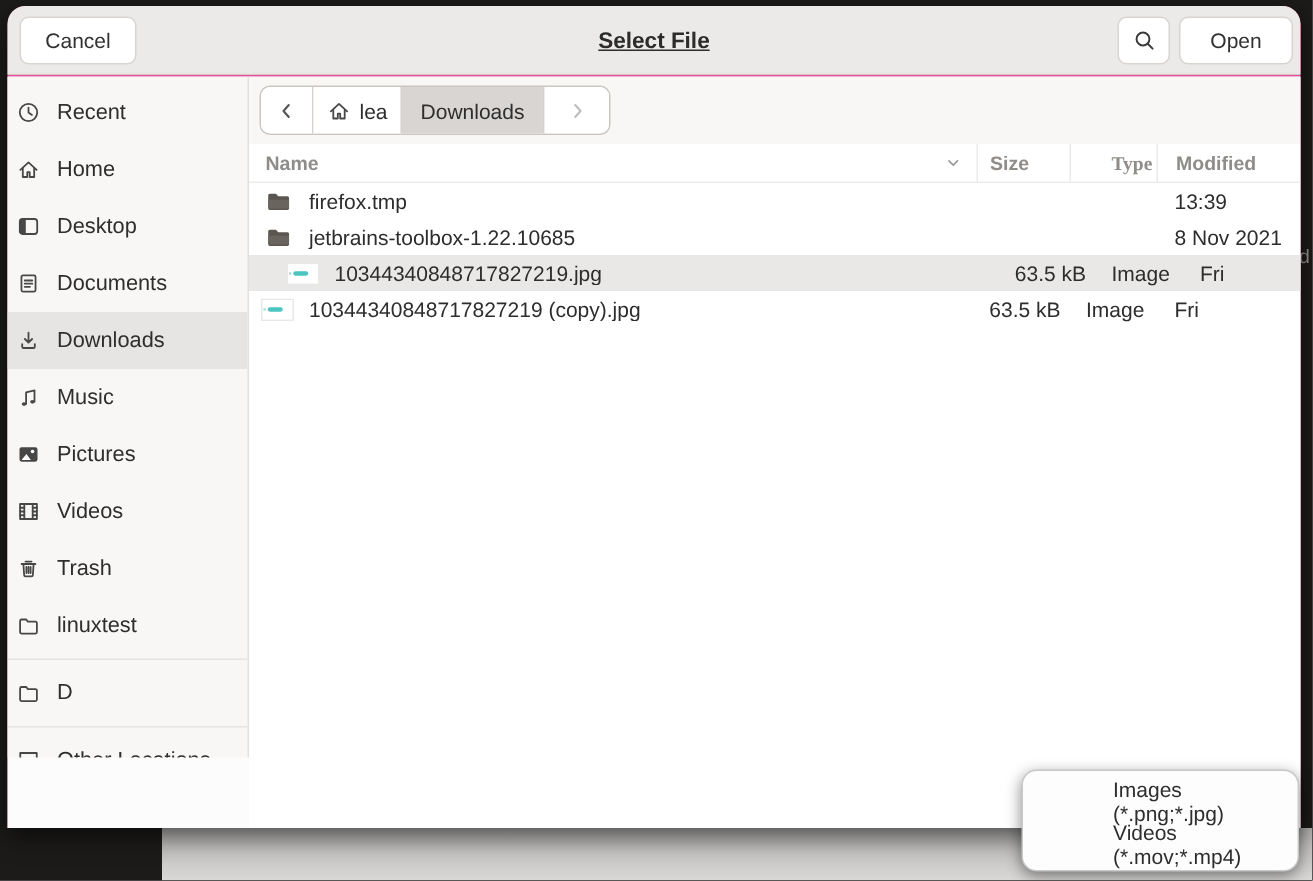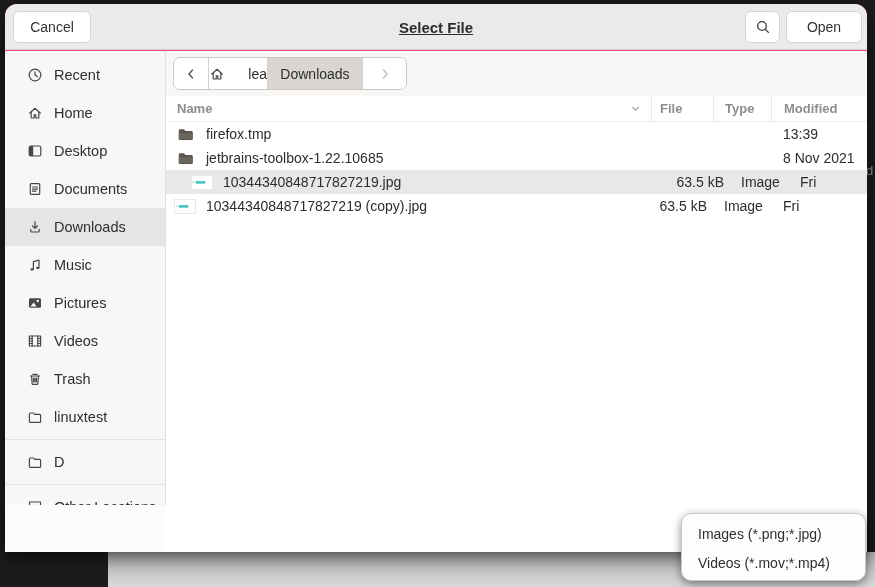--- a/index.html
+++ b/index.html
@@ -24,62 +24,62 @@
   .btn-open  { right:5px; width:76px; }
   .win-title { position:absolute; left:0; right:0; top:0; height:46px; display:flex; align-items:center;
                justify-content:center; font-weight:bold; font-size:15px; color:#2c2c2c;text-decoration:underline; }
 
   
   .body { position:absolute; top:47px; left:0; right:0; bottom:0; background:#fcfcfc;
           border-radius:0; overflow:hidden; }
 
   .sidebar { position:absolute; left:0; top:0; width:161px; height:454px; background:#f8f7f5;
              border-right:1px solid #e2e0dd; overflow:hidden; padding-top:5px; }
-  .side-item { height:38px; display:flex; align-items:center; padding-left:22px; gap:11px;
+  .side-item { height:38px; display:flex; align-items:center; padding-left:6px; gap:11px;
                font-size:14.5px; color:#2e2e2e; }
   .side-item.selected { background:#e7e5e3; }
   .side-sep { height:1px; background:#e6e4e1; margin:3px 0; }
 
   .main { position:absolute; left:161px; top:0; right:0; bottom:0; }
   .pathbar-row { position:absolute; top:0; left:0; right:0; height:45px; background:#f8f7f5; }
   .pathbar { position:absolute; left:7px; top:6px; height:33px; display:flex; border:1px solid #ccc6c1;
              border-radius:7px; overflow:hidden; background:#fff; }
   .seg { display:flex; align-items:center; justify-content:center; font-size:14px; color:#2e2e2e;
          border-right:1px solid #d5d0cb; background:#fff; height:100%; }
   .seg-back { width:35px; }
-  .seg-home { width:59px; gap:6px;justify-content:space-between; }
+  .seg-home { width:59px; gap:6px; }
   .seg-current { width:95px; background:#d8d5d2; }
   .seg-fwd { width:43px; border-right:none; }
   .seg-fwd svg { opacity:.38; }
 
   .list { position:absolute; top:45px; left:0; right:0; bottom:0; background:#ffffff; }
   .grid-cols { display:grid; grid-template-columns:485px 62px 58px 1fr; align-items:center; }
   .list-header { height:26px; font-size:13px; font-weight:bold; color:#8f8c89;
                  border-bottom:1px solid #ececea; }
   .lh-name { display:flex; align-items:center; justify-content:space-between;
              padding:0 8px 0 11px; height:100%;gap:39px; }
   .lh-cell { height:100%; display:flex; align-items:center; border-left:1px solid #eceae8; }
   .lh-size { padding-left:8px; }
-  .lh-type { padding-left:11px; }
+  .lh-type { padding-left:27px;font-family:Liberation Serif, serif; }
   .lh-mod  { padding-left:12px; }
 
   .file-row { height:24px; font-size:14px; color:#2d2d2d; }
   .file-row.selected { background:#e9e8e6;padding-left:17px; }
   .c-name { display:flex; align-items:center; padding-left:7px; gap:9px; white-space:nowrap; overflow:hidden; }
   .c-name .ficon { display:flex; width:24px; justify-content:center; flex:none; }
   .c-size { text-align:right; padding-right:6px; }
   .c-type { padding-left:11px; }
   .c-mod  { padding-left:12px; }
 
   
   .popup { position:absolute; left:681px; top:513px; width:185px; height:68px; background:#fdfdfd;
            border:1px solid #c8c8c8; border-radius:10px; box-shadow:0 3px 10px rgba(0,0,0,.45);
            padding-top:5px; z-index:5; }
   .popup-item { height:29px; display:flex; align-items:center; padding-left:16px;
-                font-size:14px; color:#2e2e2e; }
+                font-size:14px; color:#2e2e2e;margin-left:44px; }
 
   .icon16 { width:16px; height:16px; display:flex; align-items:center; justify-content:center; flex:none; }
   svg { display:block; }
 </style>
 </head>
 <body>
 
 <div class="screen">
   <div class="bg-gray-block"></div>
   <span class="bg-artifact">d</span>
@@ -249,21 +249,21 @@
         <div class="list">
           <div class="list-header grid-cols">
             <div class="lh-name">
               <span>Name</span>
               <span class="icon16">
                   <svg width="13" height="13" viewBox="0 0 16 16">
                     <path d="M4.5 6.5 8 10l3.5-3.5" fill="none" stroke="#9a9a9a" stroke-width="1.4" stroke-linecap="round" stroke-linejoin="round"></path>
                   </svg>
                 </span>
             </div>
-            <div class="lh-cell lh-size">File</div>
+            <div class="lh-cell lh-size">Size</div>
             <div class="lh-cell lh-type">Type</div>
             <div class="lh-cell lh-mod">Modified</div>
           </div>
           <div id="rows">
               <div class="file-row grid-cols">
                 <div class="c-name">
                   <span class="ficon">
                     <svg width="17" height="16" viewBox="0 0 17 16">
                       <path d="M1.8 4.3c0-.6.5-1.1 1.1-1.1h4.1l1.5 1.7h6.1c.6 0 1.1.5 1.1 1.1v6.9c0 .6-.5 1.1-1.1 1.1H2.9c-.6 0-1.1-.5-1.1-1.1z" fill="#5c5650"></path>
                       <path d="M1.8 7.2h13.9v4.7c0 .6-.5 1.1-1.1 1.1H2.9c-.6 0-1.1-.5-1.1-1.1z" fill="#6a645e"></path>

